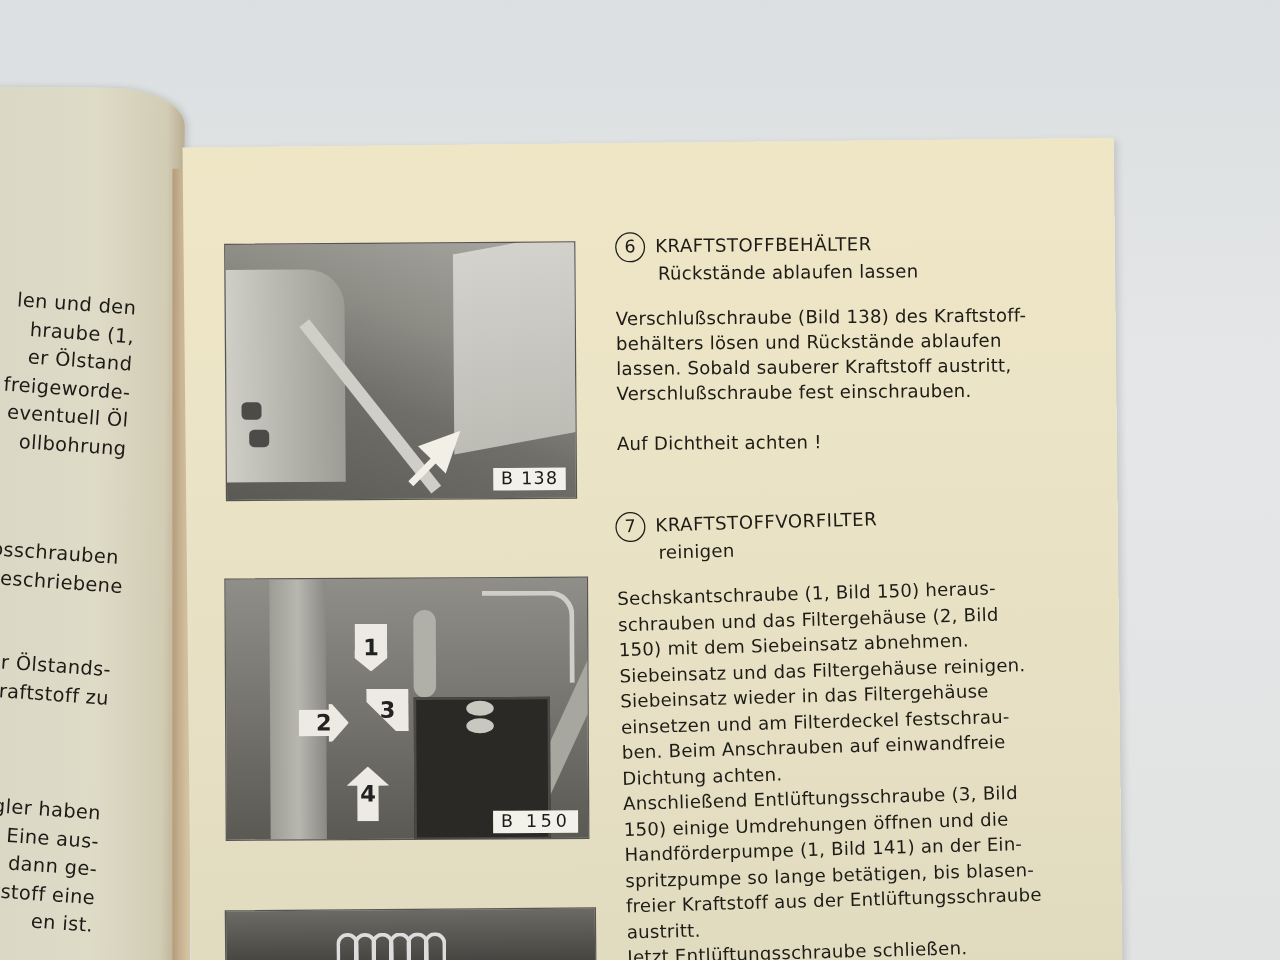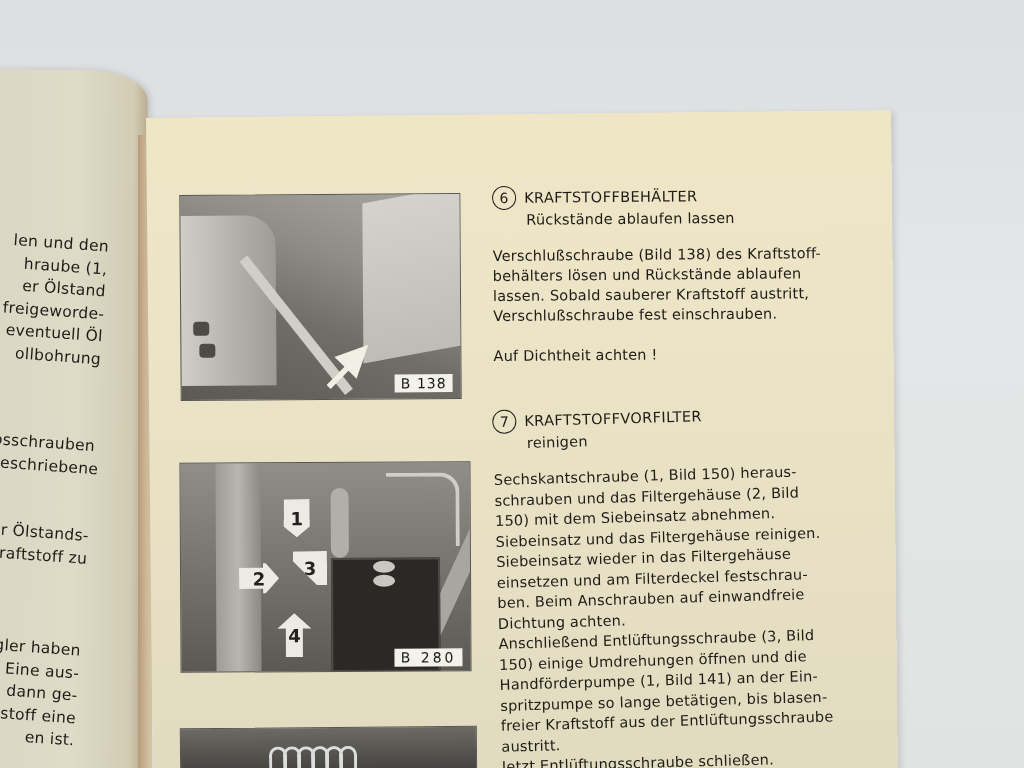--- a/index.html
+++ b/index.html
@@ -169,21 +169,21 @@
   <div class="pipe"></div>
   <div class="tubes"></div>
   <div class="diag"></div>
   <div class="battery"></div>
   <div class="cap" style="left:192px;top:98px;"></div>
   <div class="cap" style="left:192px;top:112px;"></div>
   <div class="num-arrow" style="left:103px;top:36px;width:26px;height:38px;clip-path:polygon(0 0,100% 0,100% 55%,130% 55%,50% 100%,-30% 55%,0 55%);">1</div>
   <div class="num-arrow" style="left:58px;top:100px;width:40px;height:30px;clip-path:polygon(0 15%,60% 15%,60% -10%,100% 50%,60% 110%,60% 85%,0 85%);">2</div>
   <div class="num-arrow" style="left:112px;top:88px;width:34px;height:34px;clip-path:polygon(0 0,100% 0,100% 100%,70% 100%,0 30%);">3</div>
   <div class="num-arrow" style="left:96px;top:150px;width:34px;height:44px;clip-path:polygon(50% 0,100% 35%,75% 35%,75% 100%,25% 100%,25% 35%,0 35%);">4</div>
-  <div class="label-tag" style="right:8px;bottom:4px;letter-spacing:3px;">B 280</div>
+  <div class="label-tag" style="right:8px;bottom:4px;letter-spacing:3px;">B 150</div>
 </div>
 
 <div class="photo photo-bottom">
   <div class="wire" style="left:88px;"></div>
   <div class="wire" style="left:102px;"></div>
   <div class="wire" style="left:116px;"></div>
   <div class="wire" style="left:130px;"></div>
   <div class="wire" style="left:144px;"></div>
   <div class="wire" style="left:158px;"></div>
 </div>

